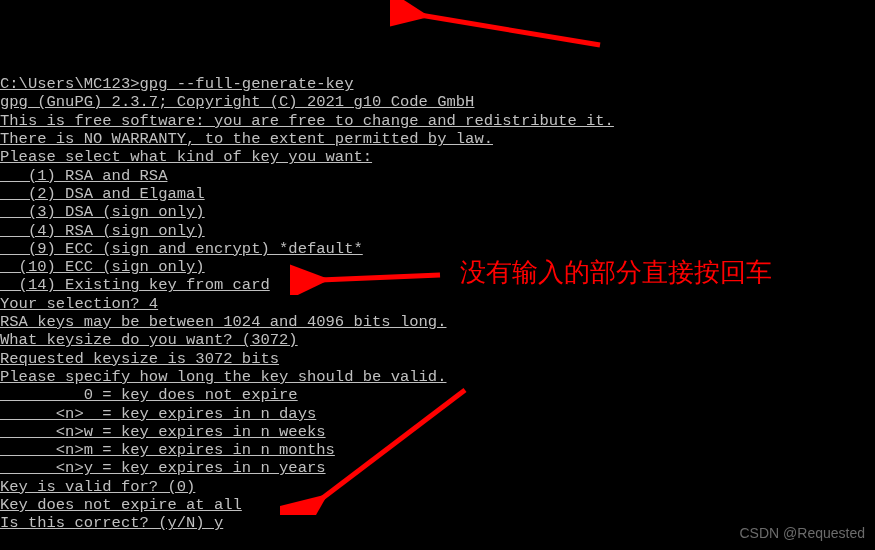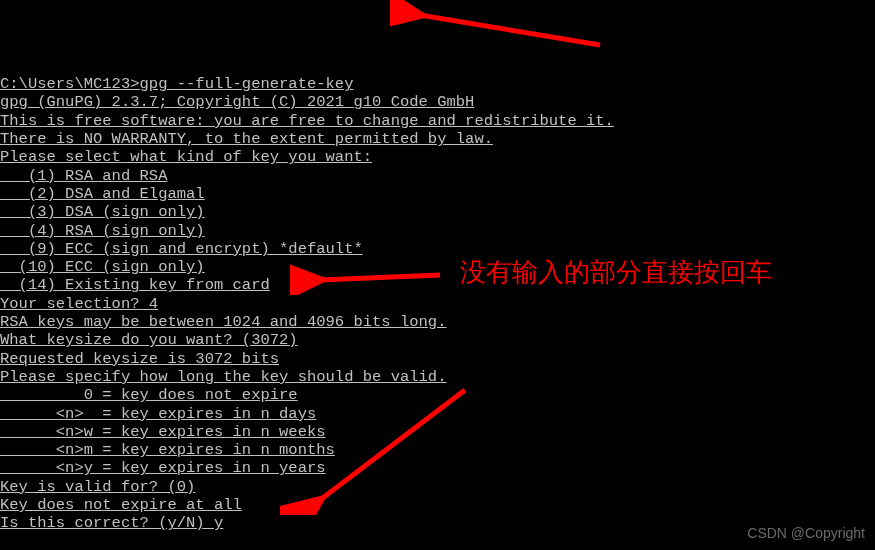--- a/index.html
+++ b/index.html
@@ -77,16 +77,16 @@
   <defs>
     <marker id="ah3" markerWidth="14" markerHeight="12" refX="2" refY="6" orient="auto">
       <polygon points="0,0 14,6 0,12" fill="#ff0000" transform="rotate(180 7 6)"></polygon>
     </marker>
   </defs>
   <line x1="185" y1="10" x2="40" y2="120" stroke="#ff0000" stroke-width="5" marker-end="url(#ah3)"></line>
 </svg>
 
 <div class="annotation-text" style="left:460px; top:263px;">没有输入的部分直接按回车</div>
 
-<div class="watermark">CSDN @Copyright</div>
+<div class="watermark">CSDN @Requested</div>
 
 
 
 
 </body></html>

